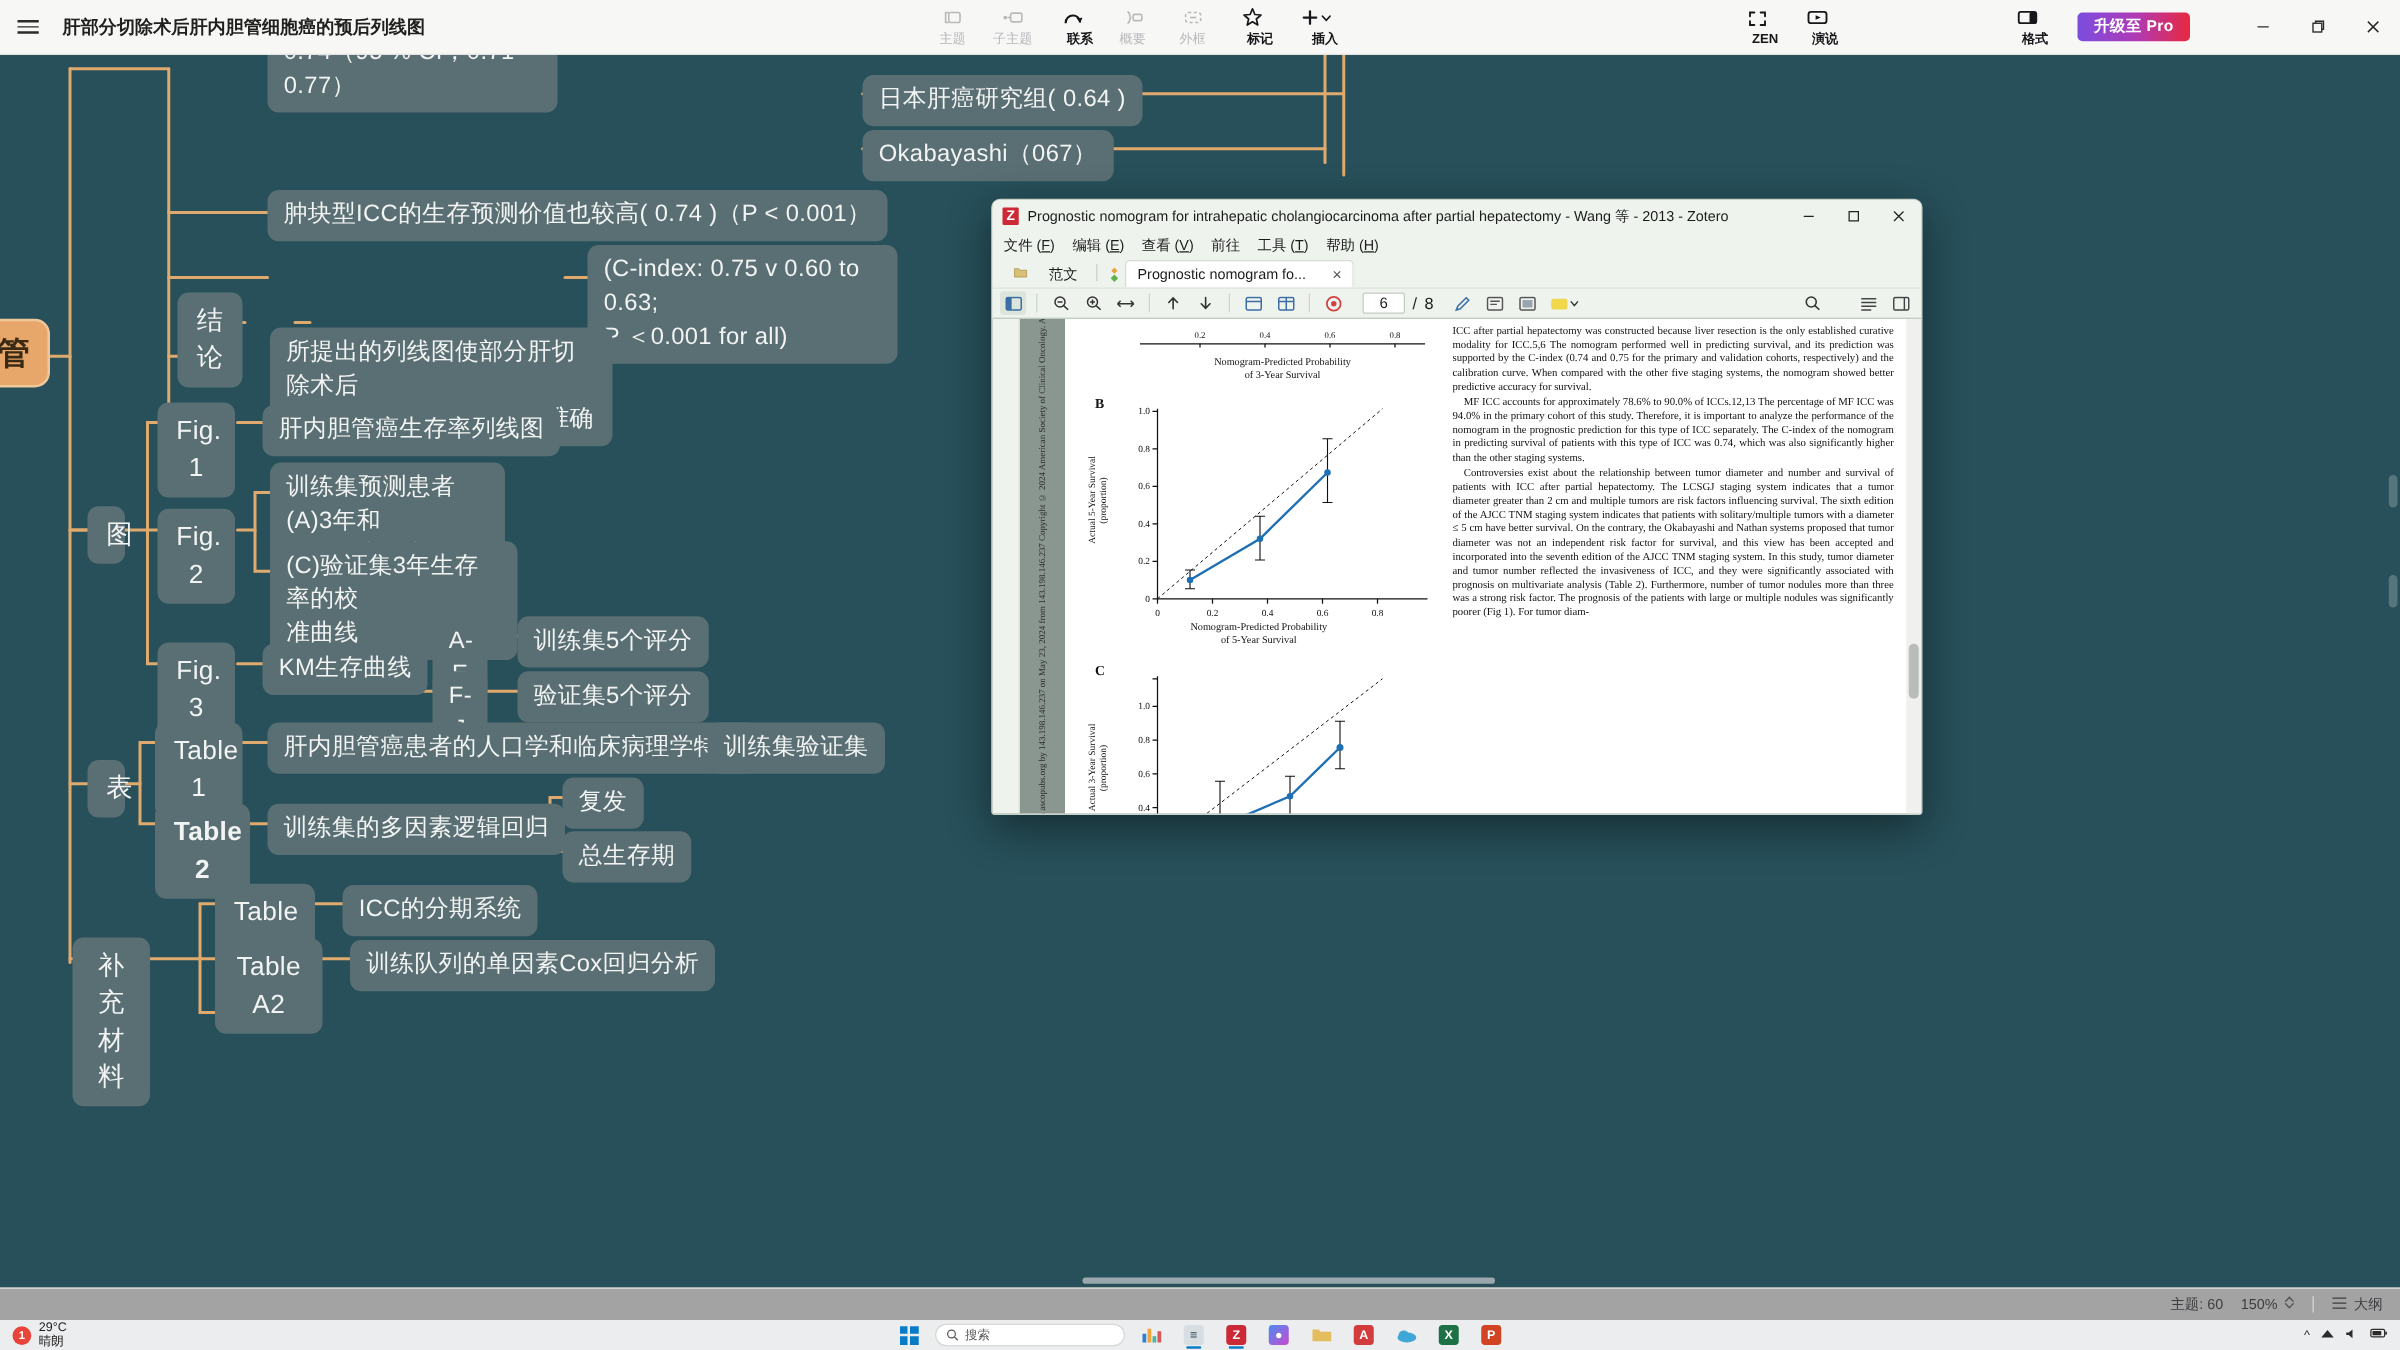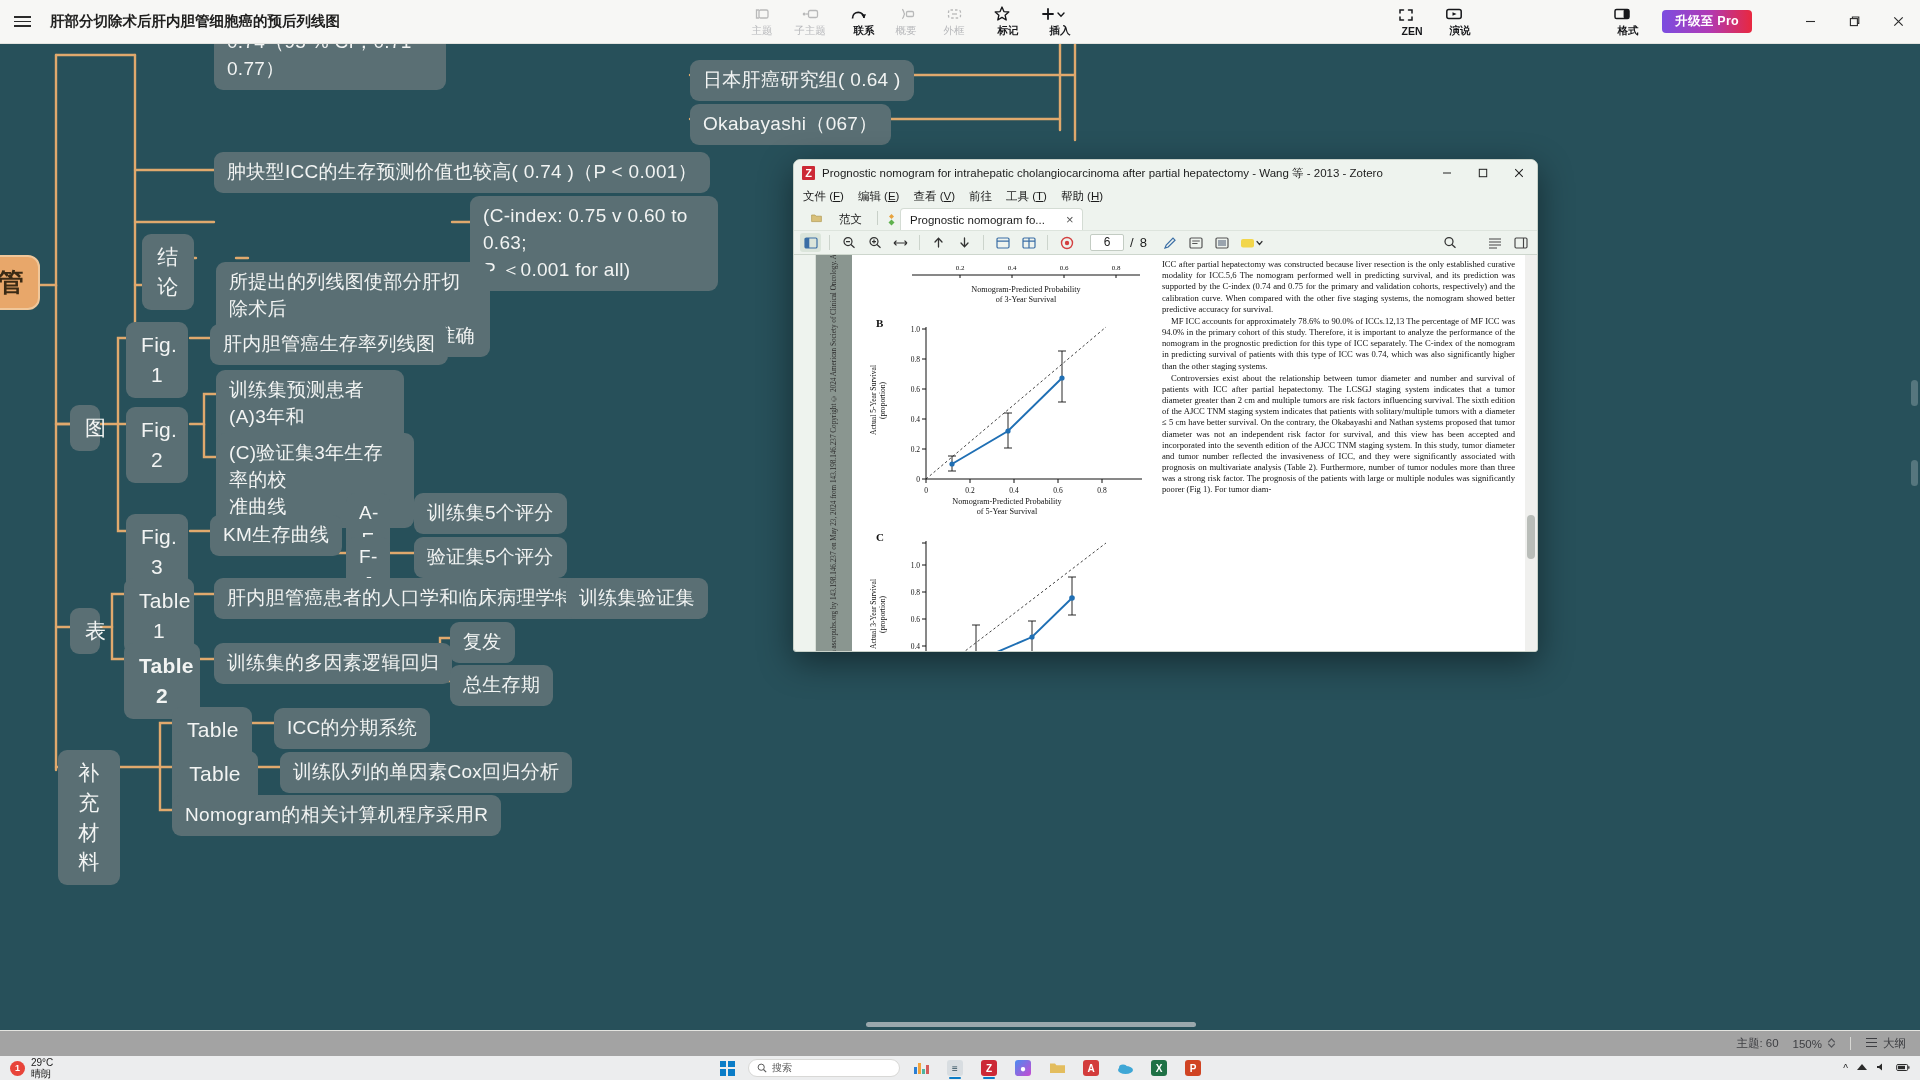--- a/index.html
+++ b/index.html
@@ -353,21 +353,20 @@
     <div class="node lvl1" style="left:124px; top:643px; width:76px; text-align:center;font-weight:bold;">Table 2</div>
     <div class="node" style="left:214px; top:643px;">训练集的多因素逻辑回归</div>
     <div class="node" style="left:450px; top:622px;">复发</div>
     <div class="node" style="left:450px; top:665px;">总生存期</div>
 
     <div class="node lvl1" style="left:58px; top:750px; width:62px; text-align:center;">补充材料</div>
     <div class="node lvl1" style="left:172px; top:707px; width:80px; text-align:center;">Table A1</div>
     <div class="node" style="left:274px; top:708px;">ICC的分期系统</div>
     <div class="node lvl1" style="left:172px; top:751px; width:86px; text-align:center;">Table A2</div>
     <div class="node" style="left:280px; top:752px;">训练队列的单因素Cox回归分析</div>
-    <div class="node" style="left:172px; top:795px;">Nomogram的相关计算机程序采用R</div>
 
     <div class="edge-handle" style="top:380px;"></div>
     <div class="edge-handle" style="top:460px;"></div>
   </div>
 
   <div id="appbar">
     <div id="hamburger">
         <span>
           <i></i>
         </span>

